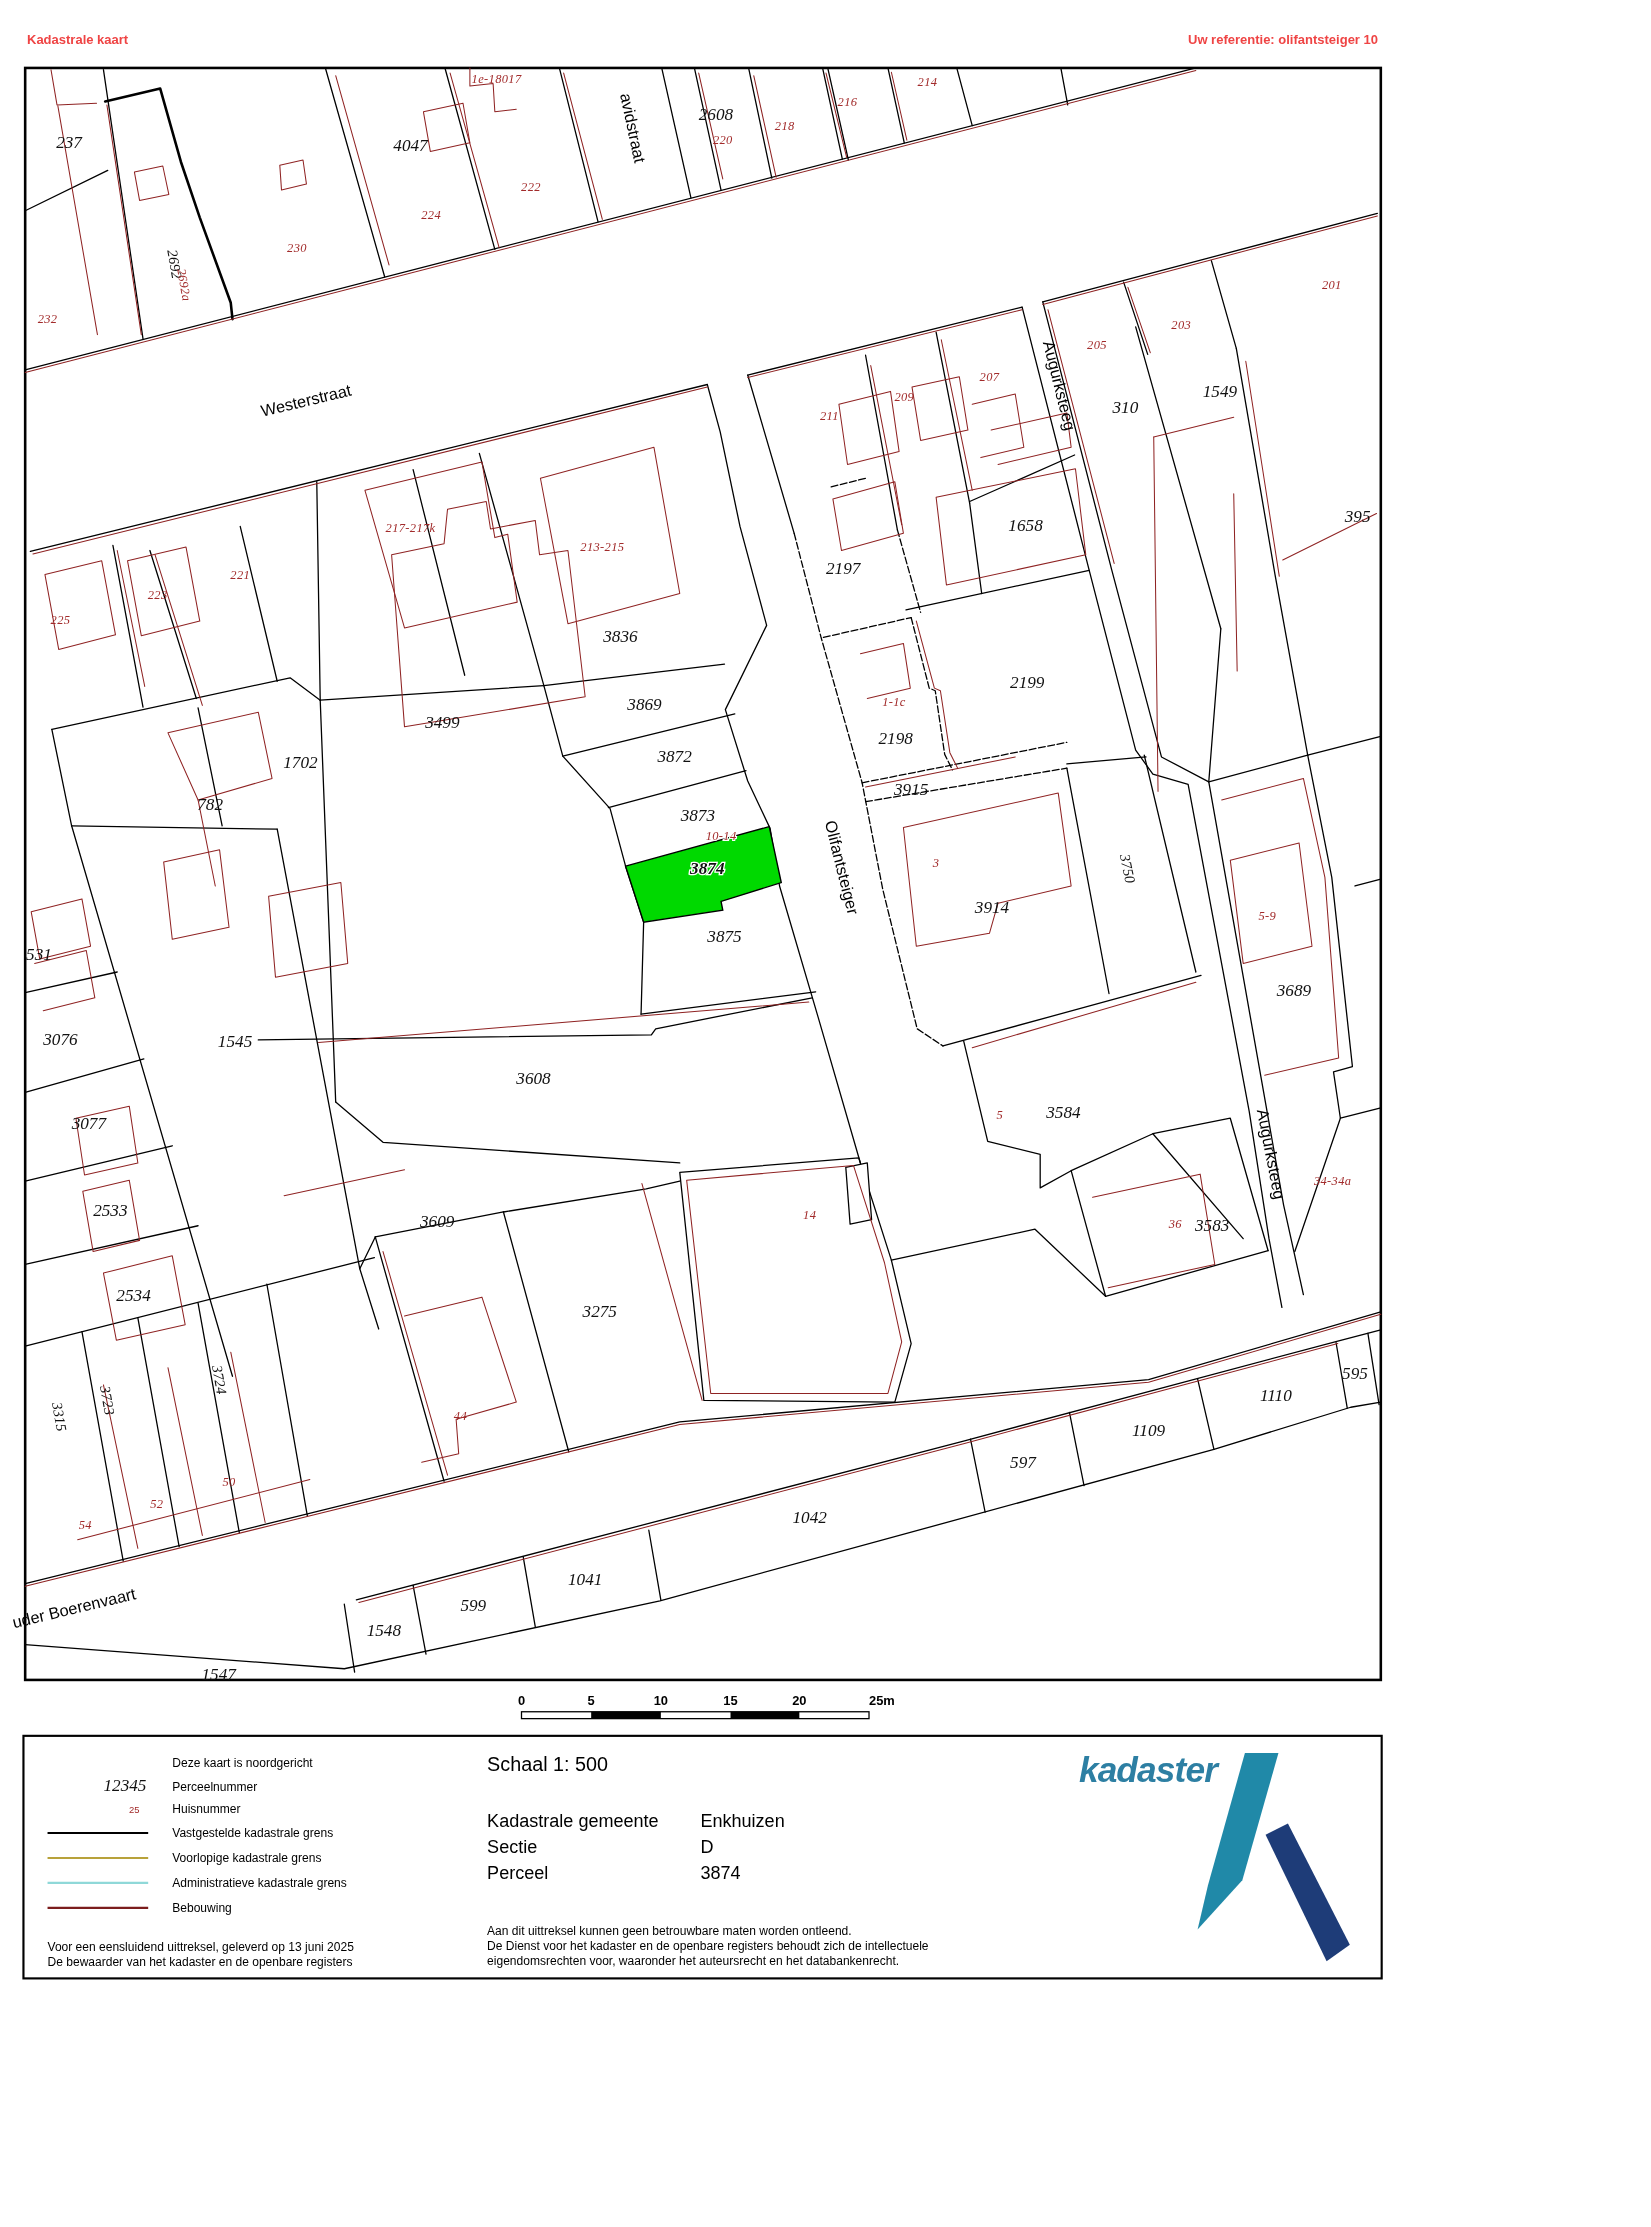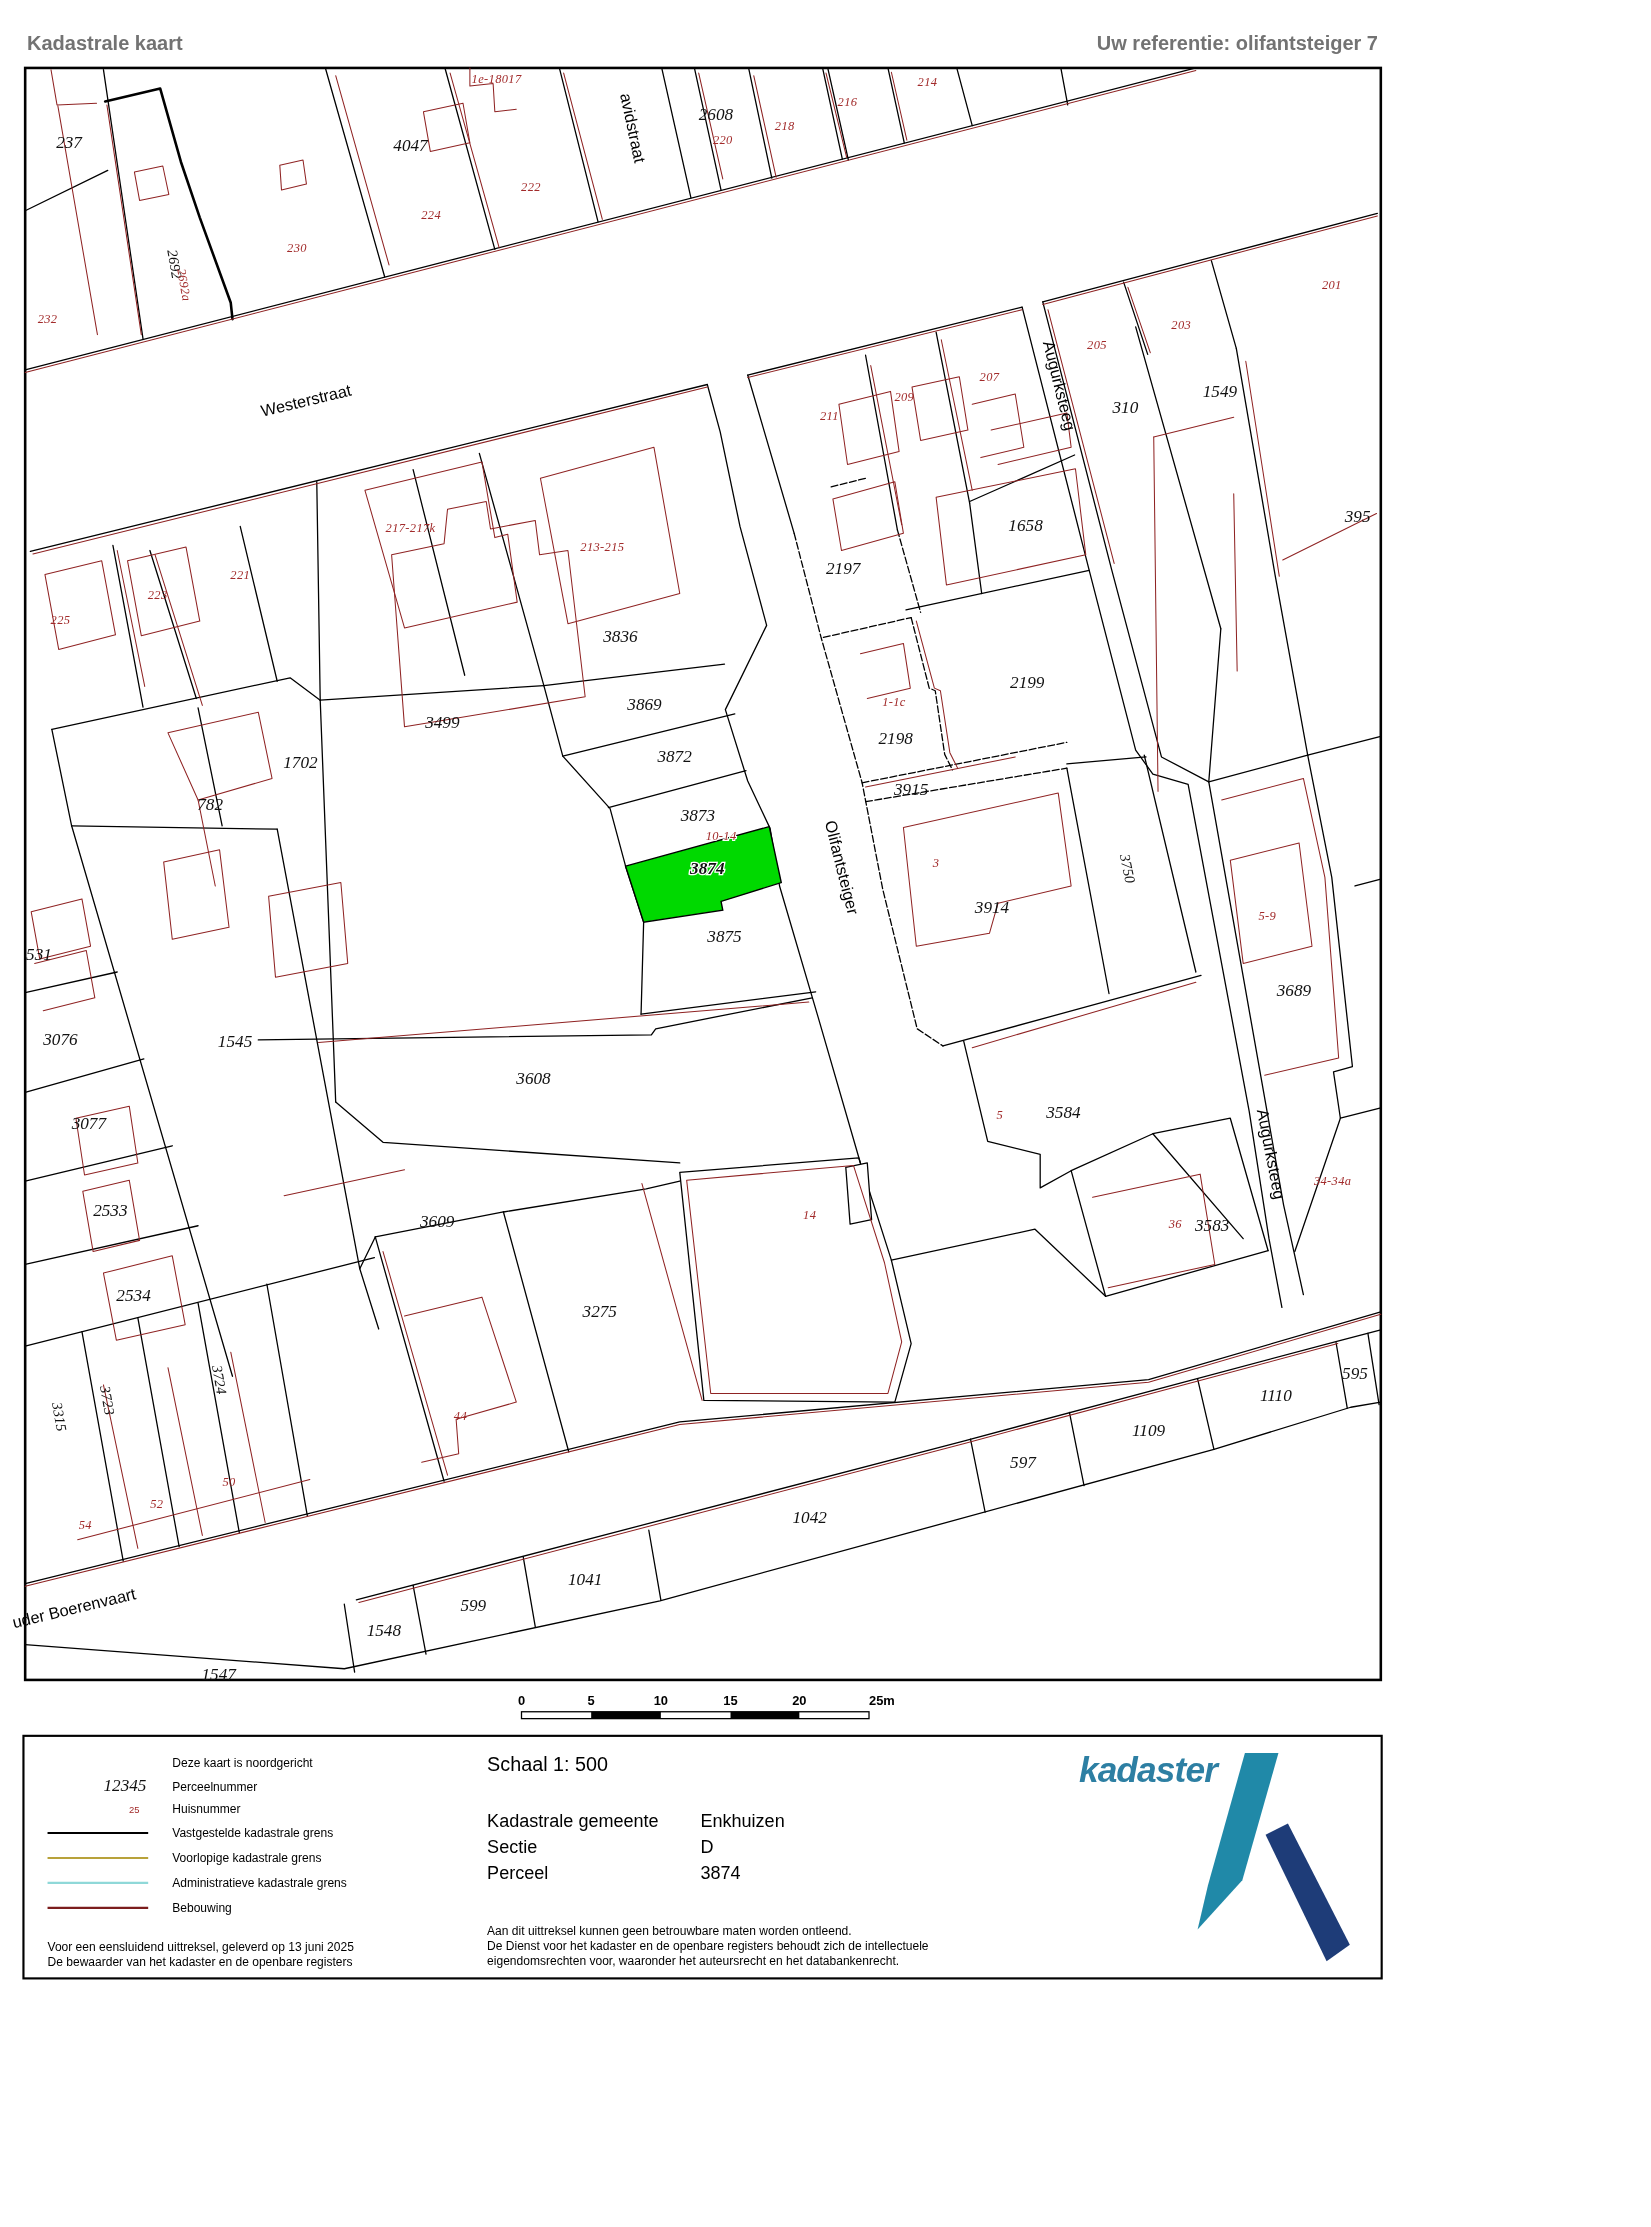--- a/index.html
+++ b/index.html
@@ -1,29 +1,29 @@
 <!DOCTYPE html>
 <html style="font-size:13.8px"><head>
 <meta charset="utf-8">
 <style>
   html,body{margin:0;padding:0;background:#ffffff;}
   .page{position:relative;width:1652px;height:2227px;background:#fff;overflow:hidden;
         font-family:"Liberation Sans", sans-serif;}
-  .hdr{position:absolute;top:32px;font-size:20px;font-weight:bold;color:#737373;}
+  .hdr{position:absolute;top:32px;font-size:13px;font-weight:bold;color:#ef4444;}
   svg{position:absolute;left:0;top:0;}
   .pnum{font-family:"Liberation Serif",serif;font-style:italic;font-size:20px;fill:#111;}
   .pnum2{font-family:"Liberation Serif",serif;font-style:italic;font-size:17px;fill:#111;}
   .hnum{font-family:"Liberation Serif",serif;font-style:italic;font-size:14.5px;fill:#a22b2b;letter-spacing:0.4px;}
   .street{font-family:"Liberation Sans",sans-serif;font-size:19px;fill:#000;}
 </style>
 </head>
 <body>
 <div class="page">
   <div class="hdr" style="left:27px;">Kadastrale kaart</div>
-  <div class="hdr" style="right:274px;">Uw referentie: olifantsteiger 7</div>
+  <div class="hdr" style="right:274px;">Uw referentie: olifantsteiger 10</div>
   <svg width="1652" height="2227" viewBox="0 0 1920 2589">
 
     <rect x="29" y="79" width="1576" height="1874" fill="none" stroke="#000" stroke-width="3"></rect>
     <g id="blacklines" fill="none" stroke="#000" stroke-width="1.5" stroke-linejoin="round" stroke-linecap="round">
 
       <polyline points="29,430 1390,79"></polyline>
 
       <polyline points="120,81 166,394"></polyline>
       <polyline points="29,245 125,198"></polyline>
       <polyline points="122,118 186,103 210,188 232,253 268,352 270,371" stroke-width="3"></polyline>

